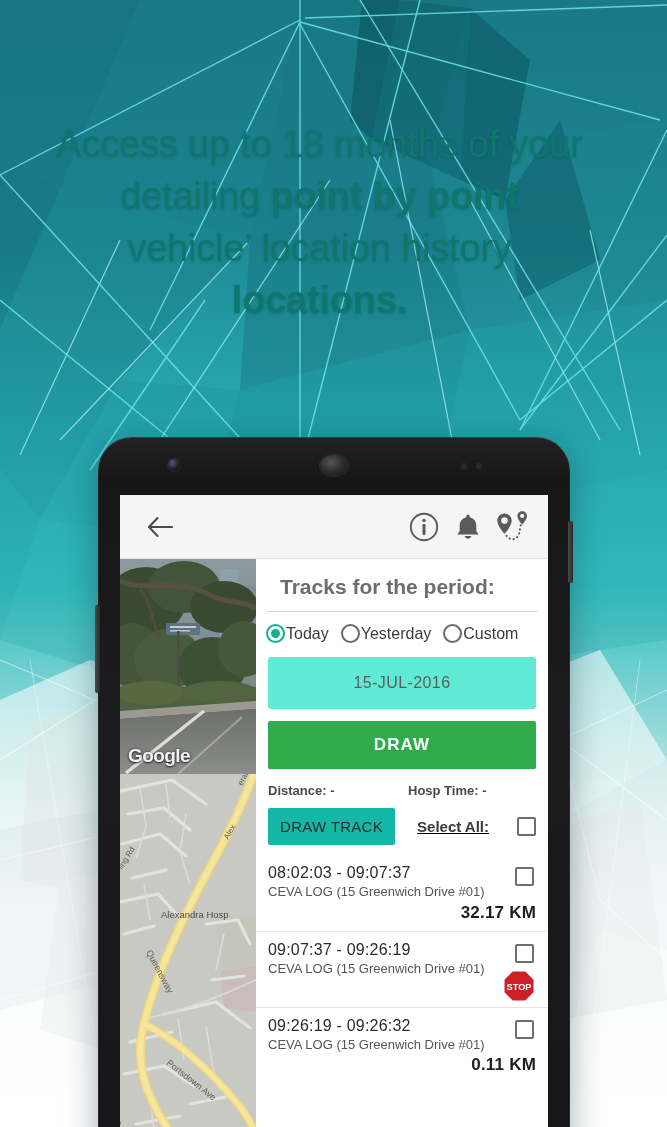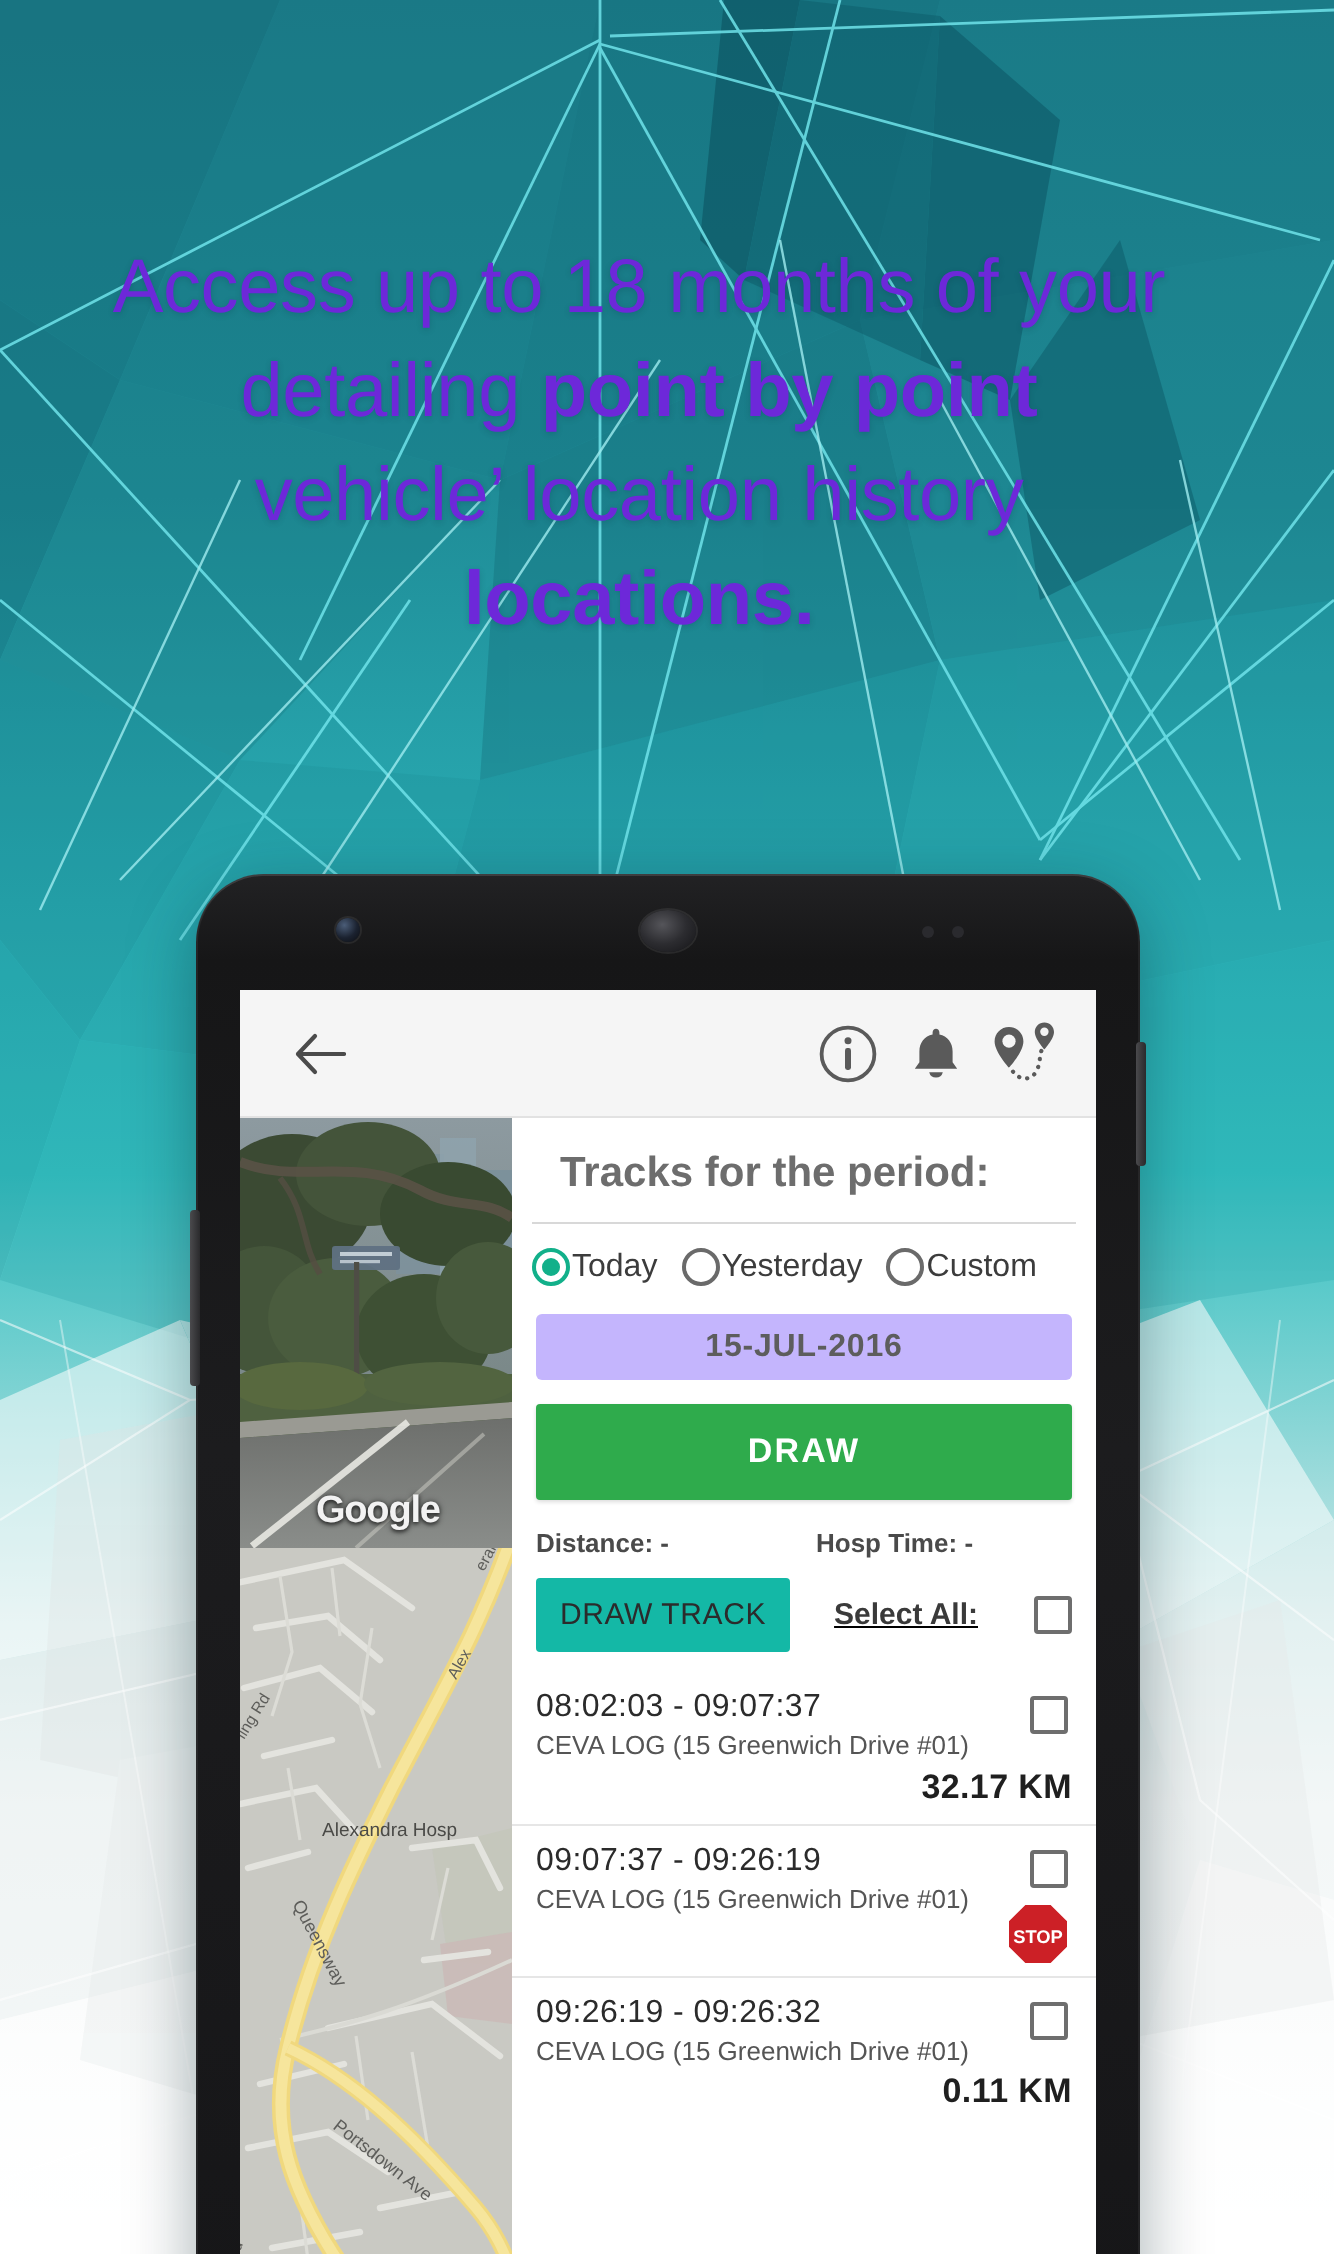--- a/index.html
+++ b/index.html
@@ -11,21 +11,21 @@
     background:#ffffff;
   }
 
   
   #bg-wrap { position:absolute; inset:0; overflow:hidden; }
   #bg-svg { position:absolute; inset:0; width:667px; height:1127px; display:block; }
 
   
   #headline {
     position:absolute; left:0; top:118px; width:639px;
-    text-align:center; color:#6d28d9; z-index:5;
+    text-align:center; color:#0f766e; z-index:5;
     font-size:38px; line-height:52px; letter-spacing:-0.2px;
     text-shadow:0 1px 3px rgba(0,40,50,.18);
   }
   #headline .b { font-weight:bold; }
 
   
   #phone {
     position:absolute; left:98px; top:437px;
     width:472px; height:720px;
     background:linear-gradient(180deg,#222224 0%,#161617 6%,#1c1c1e 40%,#161618 100%);
@@ -80,21 +80,20 @@
   #left-col { width:136px; position:relative; background:#cfcfcb; overflow:hidden; }
 
   
   #streetview { position:relative; height:215px; overflow:hidden; background:#3d4a3a; }
   #sv-svg { display:block; width:136px; height:215px; }
   #google-wm {
     position:absolute; left:8px; bottom:7px; font-size:19px; font-weight:bold;
     color:#f2f2f2; letter-spacing:-.6px;
     text-shadow:0 1px 2px rgba(0,0,0,.65), 0 0 3px rgba(0,0,0,.5);
     font-family:"Liberation Sans", sans-serif;
-    margin-left:30px;
   }
   
   #minimap { position:relative; height:381px; overflow:hidden; background:#c9c9c4; }
   #map-svg { display:block; width:136px; height:381px; }
 
   
   #right-col { flex:1; background:#ffffff; display:flex; flex-direction:column; }
 
   .panel-title {
     padding:16px 0 12px 14px; font-size:21px; color:#6d6d6d;
@@ -105,23 +104,23 @@
   .radio-item { display:flex; align-items:center; gap:1px; cursor:pointer;text-align:right; }
   .radio-dot {
     width:19px; height:19px; border-radius:50%; border:2px solid #6a6a6a;
     display:flex; align-items:center; justify-content:center; flex:0 0 auto;
   }
   .radio-dot.on { border-color:#12b08a; }
   .radio-dot.on:after { content:""; width:9px; height:9px; border-radius:50%; background:#12b08a; }
   .radio-label { font-size:16px; color:#3c3c3c; white-space:nowrap; }
 
   .date-field {
-    margin:4px 12px 0 12px; height:33px; background:#c4b5fd; border-radius:3px;
+    margin:4px 12px 0 12px; height:52px; background:#5eead4; border-radius:3px;
     display:flex; align-items:center; justify-content:center;
-    font-size:16px; font-weight:bold; color:#5d5d5d; letter-spacing:.4px; cursor:pointer;
+    font-size:16px; font-weight:normal; color:#5d5d5d; letter-spacing:.4px; cursor:pointer;
   }
   .show-btn {
     margin:12px 12px 0 12px; height:48px; background:#2fab4c; border-radius:2px;
     display:flex; align-items:center; justify-content:center;
     color:#ffffff; font-size:17px; font-weight:bold; letter-spacing:1.1px; cursor:pointer;
     box-shadow:0 1px 2px rgba(0,0,0,.14);
   }
 
   .stat-row {
     display:flex; padding:14px 12px 8px 12px; font-size:13px; color:#4a4a4a; font-weight:bold;

